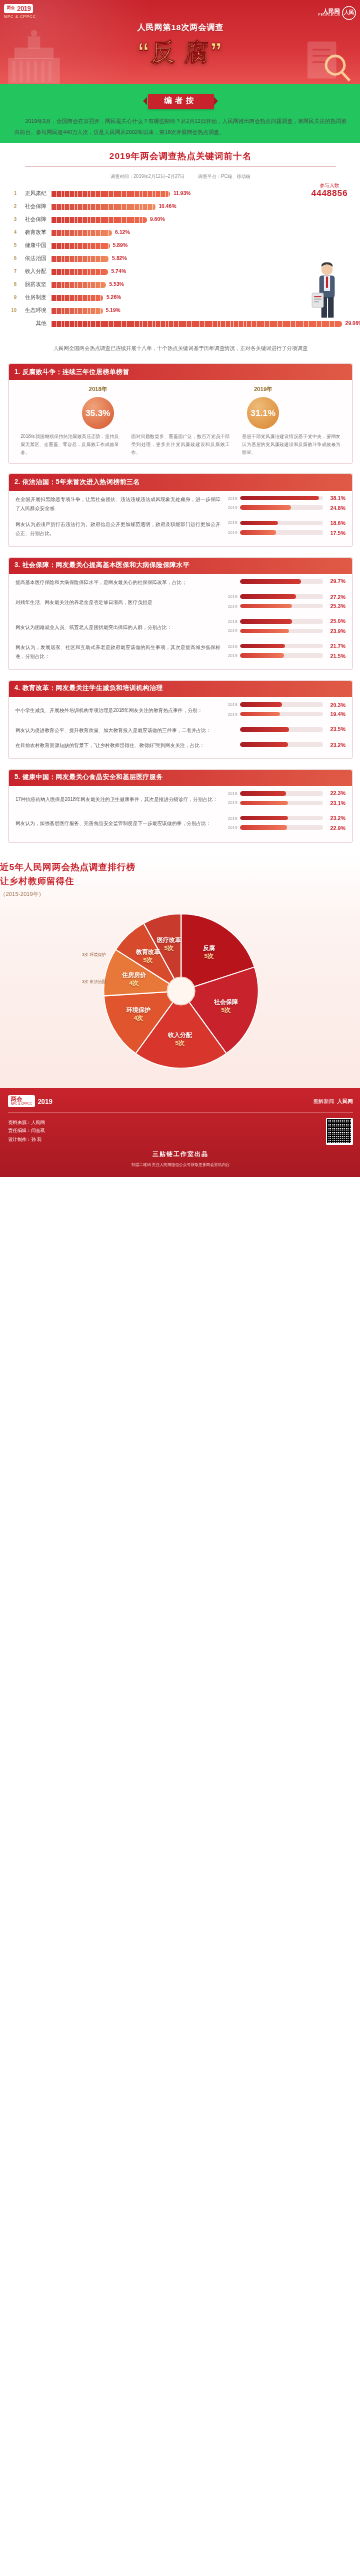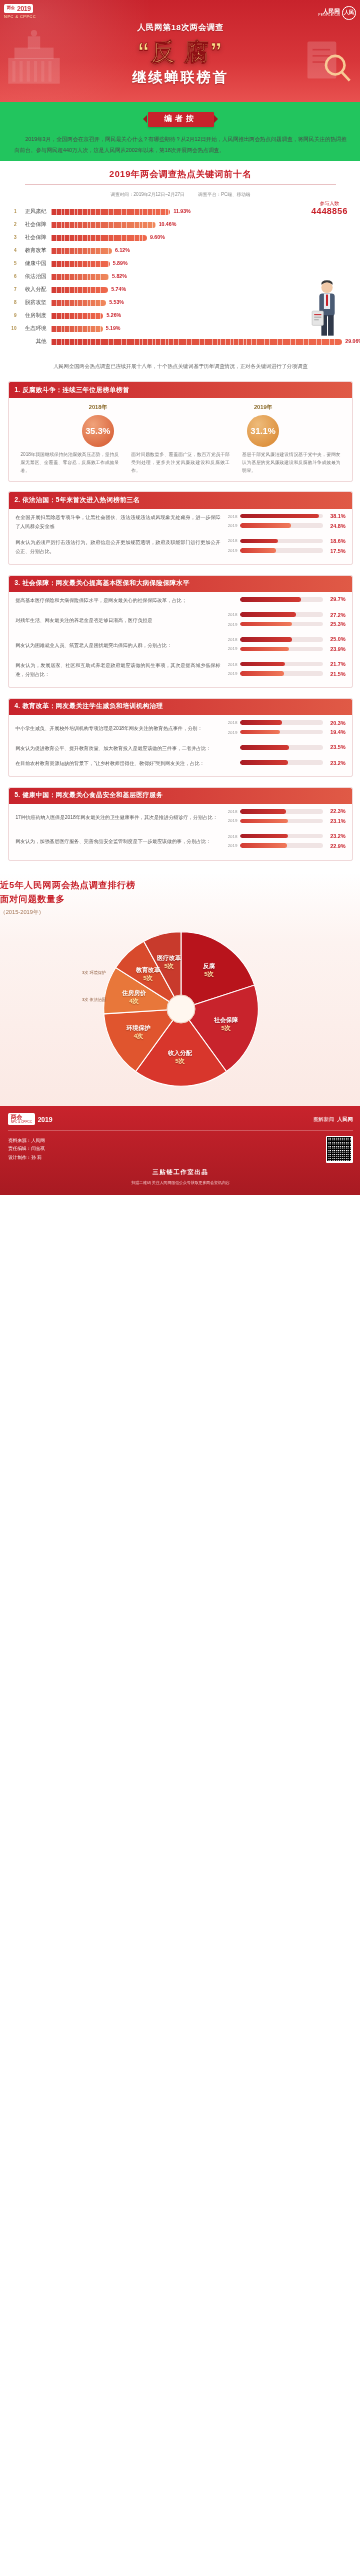--- a/index.html
+++ b/index.html
@@ -326,21 +326,20 @@
       </g>
       <g stroke="rgba(255,235,170,0.95)" stroke-width="5" fill="none">
         <circle cx="76" cy="74" r="18"></circle>
           <line x1="89" y1="88" x2="104" y2="104"></line>
       </g>
     </svg>
 
     <div class="hdr-title-wrap">
       <div class="hdr-line1">人民网第18次两会调查</div>
       <div class="hdr-big">“反 腐”</div>
-      <div class="hdr-line3">继续蝉联榜首</div>
     </div>
   </div>
 
   <div class="intro-block">
     <div class="ribbon">编者按</div>
     <p class="intro-text" style="margin-top:7.2px;">2019年3月，全国两会在京召开，网民最关心什么？有哪些期待？从2月12日开始，人民网推出两会热点问题调查，将网民关注的热词推向前台。参与网民超440万人次，这是人民网从2002年以来，第18次开展两会热点调查。</p>
   </div>
 
   <div class="sec-banner">
     <div class="sb-text">2019年两会调查热点关键词前十名</div>
@@ -713,21 +712,21 @@
               <div class="pbar-val">22.9%</div>
             </div>
           </div>
         </div>
       </div>
     </div>
 
   <div class="pie-section">
     <div class="pie-head">
       <div class="pie-h1">近5年人民网两会热点调查排行榜</div>
-      <div class="pie-h2">面对问题数量多</div>
+      <div class="pie-h2">让乡村教师留得住</div>
       <div class="pie-h3">（2015-2019年）</div>
     </div>
     <div class="pie-wrap">
       <svg class="pie-svg" viewBox="0 0 330 330" id="pie-svg">
           <path d="M 165 165 L 165 15 A 150 150 0 0 1 307.658477444273 118.6474508437579 Z" fill="#b8141c" stroke="#fff" stroke-width="2"></path>
           <path d="M 165 165 L 307.658477444273 118.6474508437579 A 150 150 0 0 1 253.16778784387097 286.3525491562421 Z" fill="#c8232c" stroke="#fff" stroke-width="2"></path>
           <path d="M 165 165 L 253.16778784387097 286.3525491562421 A 150 150 0 0 1 76.83221215612905 286.3525491562421 Z" fill="#d8362c" stroke="#fff" stroke-width="2"></path>
           <path d="M 165 165 L 76.83221215612905 286.3525491562421 A 150 150 0 0 1 15.295990735759261 174.41857792939703 Z" fill="#e0552e" stroke="#fff" stroke-width="2"></path>
           <path d="M 165 165 L 15.295990735759261 174.41857792939703 A 150 150 0 0 1 38.350811174697725 84.62598075315053 Z" fill="#e8773a" stroke="#fff" stroke-width="2"></path>
           <path d="M 165 165 L 38.350811174697725 84.62598075315053 A 150 150 0 0 1 92.73694888474272 33.55399799342047 Z" fill="#d84a2c" stroke="#fff" stroke-width="2"></path>

